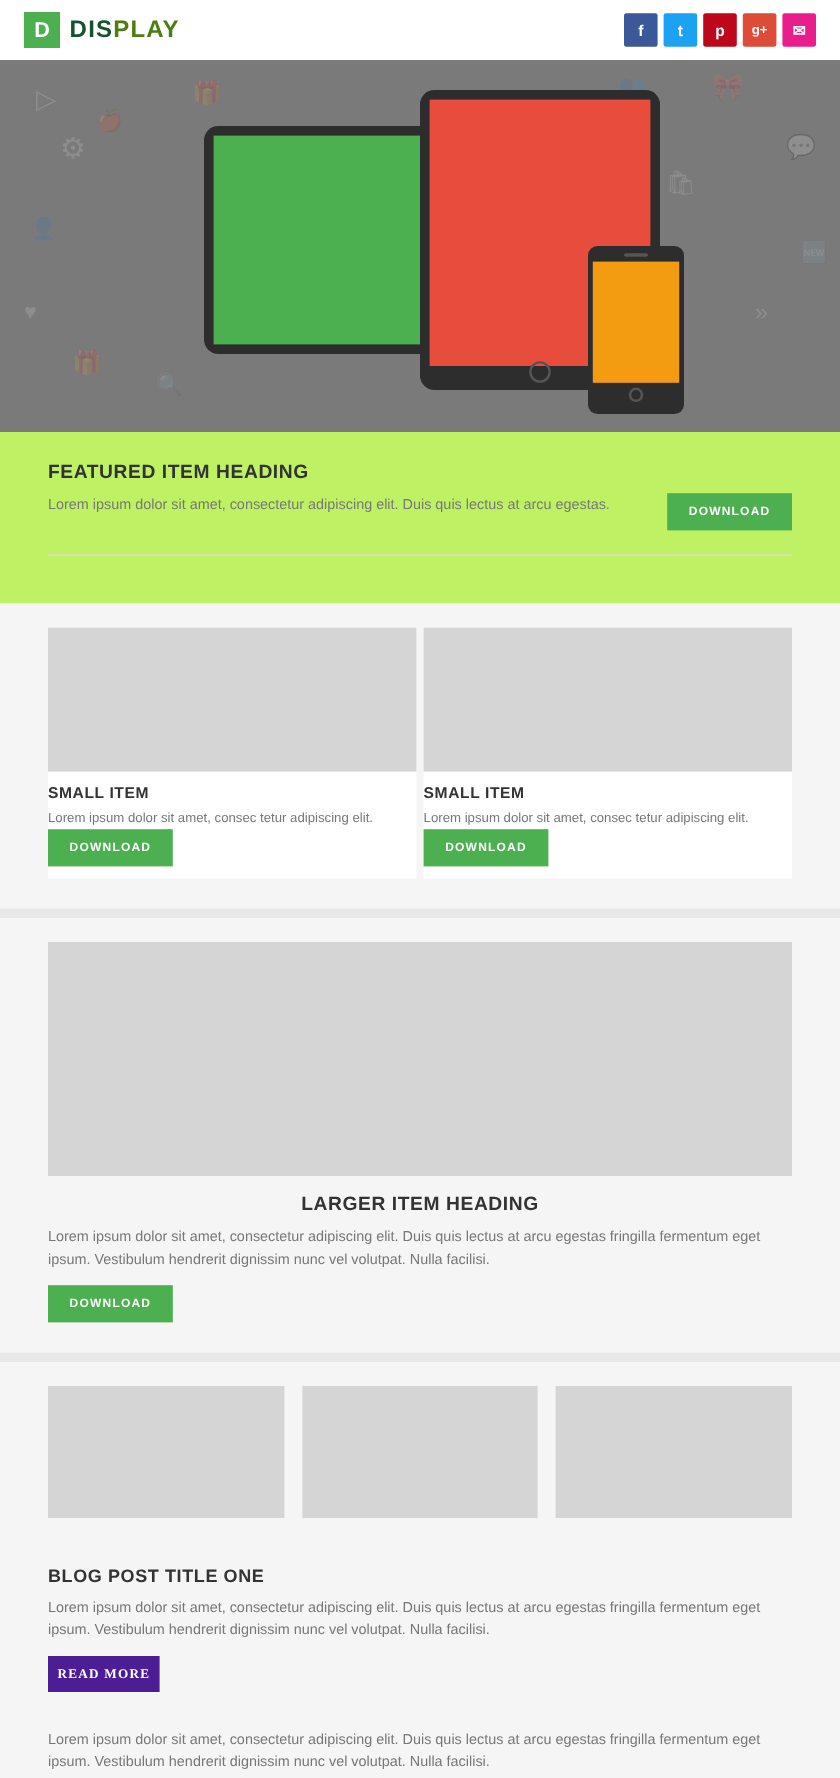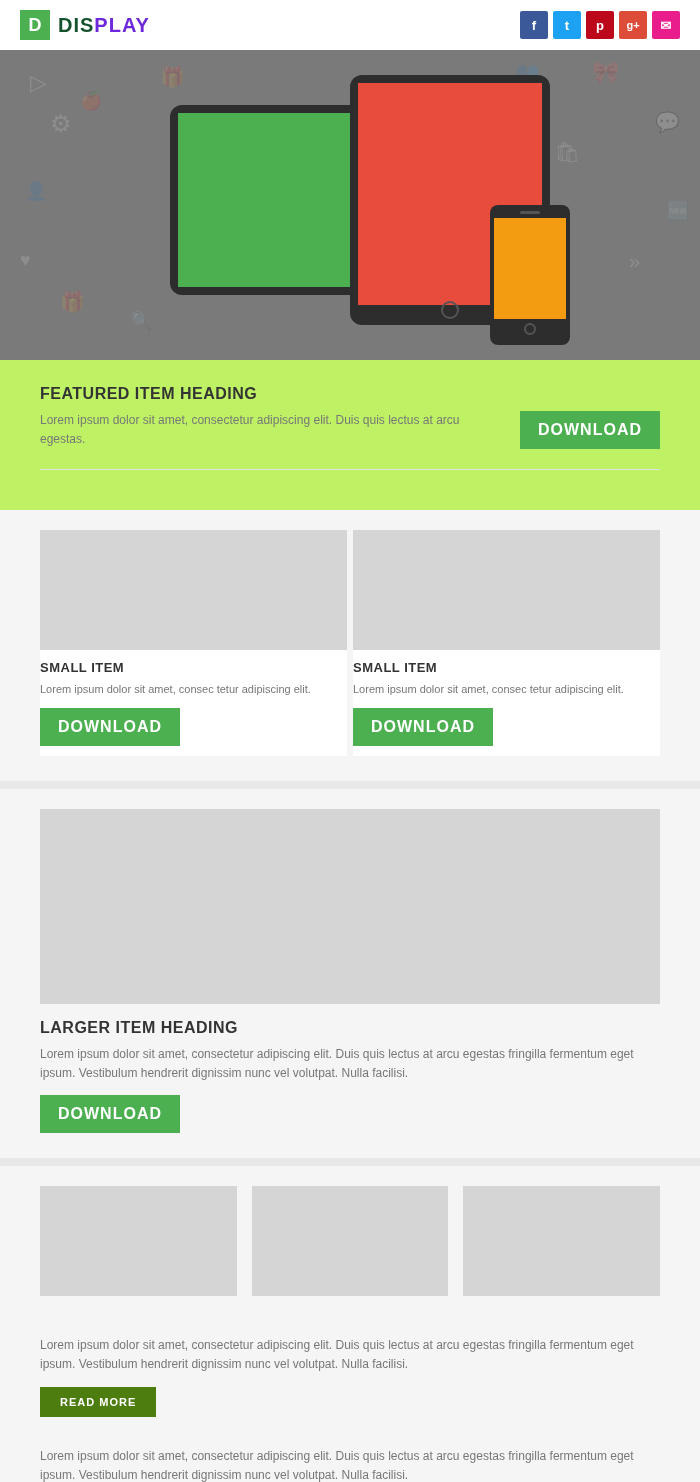--- a/index.html
+++ b/index.html
@@ -35,21 +35,21 @@
       font-weight: bold;
       font-size: 18px;
     }
     .logo-text {
       font-size: 20px;
       font-weight: bold;
       color: #333;
       letter-spacing: 1px;
     }
     .logo-text span.dis { color: #14532d; }
-    .logo-text span.play { color: #6d28d9; margin-top: 48px; }
+    .logo-text span.play { color: #4d7c0f; margin-top: 48px; }
     .social-icons {
       display: flex;
       gap: 5px;
     }
     .social-icon {
       width: 28px;
       height: 28px;
       display: flex;
       align-items: center;
       justify-content: center;
@@ -212,21 +212,21 @@
       color: #777;
       line-height: 1.6;
       flex: 1;
       margin-right: 20px;
     }
     .btn-download {
       background: #4caf50;
       color: white;
       border: none;
       padding: 10px 18px;
-      font-size: 16px;
+      font-size: 10px;
       font-weight: bold;
       letter-spacing: 1px;
       cursor: pointer;
       white-space: nowrap;
       text-transform: uppercase;
     }
 
     .divider {
       border: none;
       border-top: 1px solid #e0e0e0;
@@ -258,40 +258,40 @@
       font-size: 13px;
       font-weight: bold;
       color: #333;
       margin-bottom: 6px;
       letter-spacing: 0.5px;
     }
     .small-item-content p {
       font-size: 11px;
       color: #777;
       line-height: 1.5;
-      margin-bottom: 10px;
     }
 
     
     .larger-item-section {
       background: #f5f5f5;
       padding: 20px 40px 25px;
     }
     .larger-item-image {
       width: 100%;
       height: 195px;
       background: #d5d5d5;
       margin-bottom: 15px;
     }
     .larger-item-section h2 {
       font-size: 16px;
       font-weight: bold;
       color: #333;
       margin-bottom: 8px;
       letter-spacing: 0.5px;
+      text-align: center;
     }
     .larger-item-section p {
       font-size: 12px;
       color: #777;
       line-height: 1.6;
       margin-bottom: 12px;
     }
 
     
     .three-thumbs-section {
@@ -323,29 +323,30 @@
       margin-bottom: 8px;
       letter-spacing: 0.5px;
     }
     .blog-post p {
       font-size: 12px;
       color: #777;
       line-height: 1.6;
       margin-bottom: 12px;
     }
     .btn-read-more {
-      background: #4d7c0f;
+      background: #4c1d95;
       color: white;
       border: none;
-      padding: 9px 20px;
+      padding: 9px 8px;
       font-size: 11px;
       font-weight: bold;
       letter-spacing: 1px;
       cursor: pointer;
       text-transform: uppercase;
+      font-family: Liberation Serif, serif;
     }
 
     .section-separator {
       background: #e8e8e8;
       height: 8px;
     }
   </style>
 </head>
 <body>
 
@@ -451,20 +452,21 @@
   <div class="three-thumbs-section">
     <div class="three-thumbs-grid">
       <div class="thumb-item"></div>
       <div class="thumb-item"></div>
       <div class="thumb-item"></div>
     </div>
   </div>
 
   <div class="blog-section">
     <div class="blog-post">
+      <h3>BLOG POST TITLE ONE</h3>
       <p>Lorem ipsum dolor sit amet, consectetur adipiscing elit. Duis quis lectus at arcu egestas fringilla fermentum eget ipsum. Vestibulum hendrerit dignissim nunc vel volutpat. Nulla facilisi.</p>
       <button class="btn-read-more">READ MORE</button>
     </div>
     <div class="blog-post">
       <p>Lorem ipsum dolor sit amet, consectetur adipiscing elit. Duis quis lectus at arcu egestas fringilla fermentum eget ipsum. Vestibulum hendrerit dignissim nunc vel volutpat. Nulla facilisi.</p>
 
     </div>
   </div>
 
 </div>

